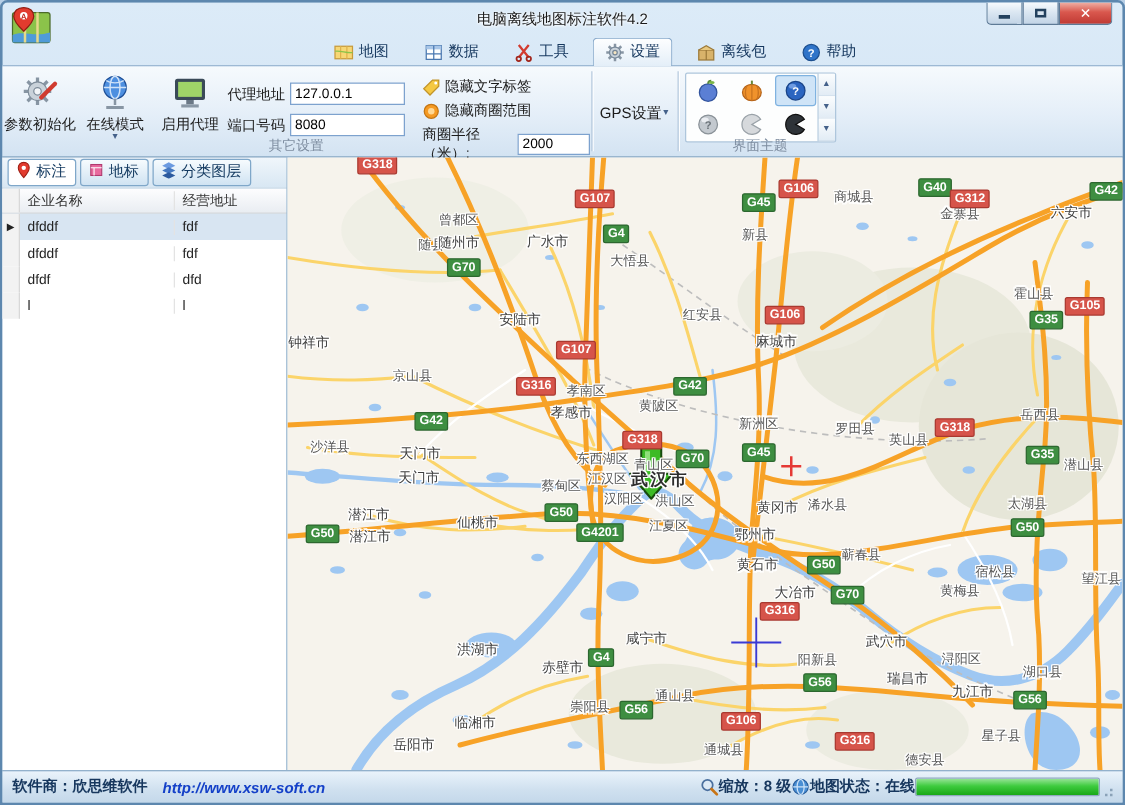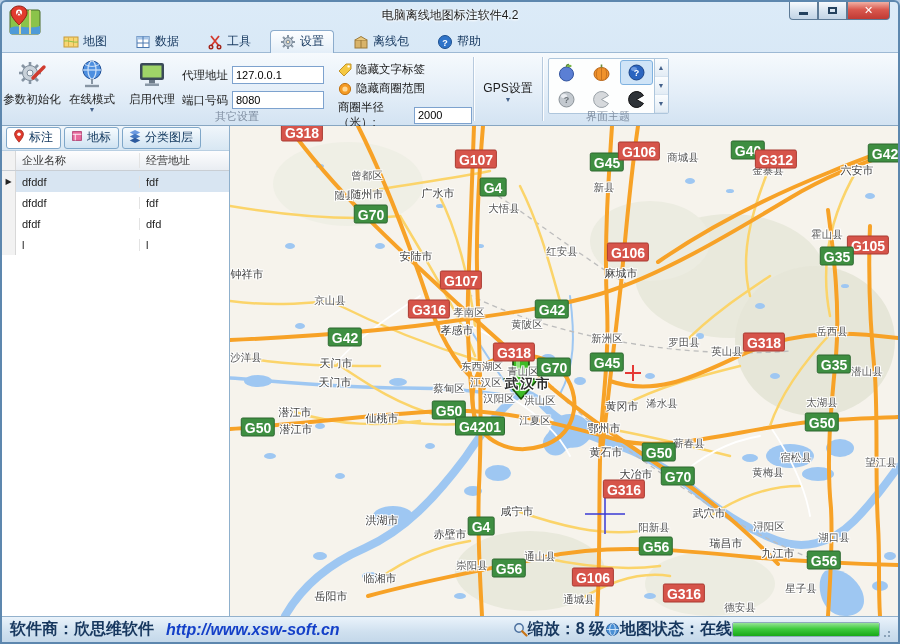--- a/index.html
+++ b/index.html
@@ -19,21 +19,21 @@
   .win-btn { width:29px; height:18px; border:1px solid #5d7a96; border-top:none;
     background:linear-gradient(#f7fafd,#dbe7f2 45%,#c2d4e6); display:flex; align-items:center;
     justify-content:center; color:#23415e; font-size:11px; }
   .win-btn.min { border-radius:0 0 0 4px; }
   .win-btn.close { width:43px; border-radius:0 0 4px 0;
     background:linear-gradient(#f0b0a4,#d9584e 45%,#c03a34); color:#fff; font-weight:bold; }
   .glyph-min { width:9px; height:3px; background:#23415e; margin-top:6px; }
   .glyph-max { width:9px; height:7px; border:2px solid #23415e; }
 
   
-  .tabrow { height:24px; display:flex; align-items:flex-end; padding-left:52px; gap:10px; flex:none; }
+  .tabrow { height:24px; display:flex; align-items:flex-end; padding-left:52px; gap:10px; flex:none;justify-content:center; }
   .rtab { display:flex; align-items:center; gap:4px; font-size:12px; color:#15375e;
     padding:2px 9px 3px 9px; border-radius:4px 4px 0 0; position:relative; top:1px; }
   .rtab.active { background:linear-gradient(#fdfeff,#eef5fb 60%,#e3eef8);
     border:1px solid #8caccc; border-bottom:none; z-index:2; }
   .ticon { width:16px; height:16px; display:inline-block; }
   .ticon svg { width:16px; height:16px; display:block; }
 
   
   .ribbon { height:74px; flex:none; display:flex; position:relative;
     border-top:1px solid #9db9d4; border-bottom:1px solid #87a6c2;
@@ -50,21 +50,21 @@
   .fieldcol { width:156px; display:flex; flex-direction:column; justify-content:flex-start;
     gap:7px; padding-top:10px; }
   .frow { display:flex; align-items:center; gap:4px; font-size:11.5px; color:#1c1c1c; }
   .frow input { width:92px; height:18px; border:1px solid #7da2ce; font-size:11px;
     padding:0 3px; background:#fff; font-family:inherit; }
   .togglecol { width:134px; display:flex; flex-direction:column; gap:4px; padding-top:6px; }
   .trow { display:flex; align-items:center; gap:4px; font-size:11.5px; color:#1c1c1c; }
   .trow svg { width:14px; height:14px; flex:none; }
   .radrow input { width:58px; height:17px; border:1px solid #7da2ce; font-size:11px; padding:0 3px; }
   .gpsgroup { width:66px; align-items:center; justify-content:center; flex-direction:column; }
-  .gpsbtn { display:flex; flex-direction:column; align-items:center; font-size:12px;
+  .gpsbtn { display:flex; flex-direction:row; align-items:center; font-size:12px;
     color:#1c1c1c; padding:6px 4px; border-radius:3px; }
   .themegroup { width:128px; flex-direction:column; align-items:center; }
   .gallery { display:flex; border:1px solid #aec6dc; background:#fdfefe; border-radius:2px;
     margin-top:2px; }
   .galgrid { display:grid; grid-template-columns:repeat(3,35px); grid-template-rows:27px 27px; }
   .galcell { display:flex; align-items:center; justify-content:center; border-radius:3px; margin:1px; }
   .galcell.sel { background:#cfe4f7; border:1px solid #7fb2e0; }
   .galcell svg { width:19px; height:19px; }
   .galscroll { width:14px; border-left:1px solid #aec6dc; display:flex; flex-direction:column; }
   .gsbtn { flex:1; display:flex; align-items:center; justify-content:center; font-size:7px;
@@ -95,31 +95,31 @@
   
   .map { flex:1; position:relative; overflow:hidden; background:#f6f3ec; }
   .map-svg { position:absolute; left:0; top:0; }
   .mlabel { position:absolute; transform:translate(-50%,-50%); white-space:nowrap; z-index:3;
     pointer-events:none;
     text-shadow:-1px 0 #fff,1px 0 #fff,0 -1px #fff,0 1px #fff,-1px -1px #fff,1px 1px #fff,1px -1px #fff,-1px 1px #fff; }
   .mlabel.big  { font-size:13.5px; font-weight:bold; color:#2e2e2e; letter-spacing:2px; }
   .mlabel.city { font-size:11px; color:#404040; }
   .mlabel.dist { font-size:10.5px; color:#565656; }
   .shield { position:absolute; transform:translate(-50%,-50%); z-index:4; color:#fff;
-    font-size:14px; font-weight:bold; line-height:1; padding:1.5px 3px; border-radius:2px;
+    font-size:10px; font-weight:bold; line-height:1; padding:1.5px 3px; border-radius:2px;
     pointer-events:none; }
   .shield.green { background:#3e8e41; border:1px solid #2c672f; }
   .shield.red   { background:#d6544a; border:1px solid #a93930; }
   .copyright { position:absolute; left:3px; bottom:5px; font-size:9px; color:#3c3c6e; z-index:5;
     text-shadow:0 0 2px #fff; }
 
   
   .statusbar { height:26px; flex:none; display:flex; align-items:center; padding:0 8px; gap:6px;
     border-top:1px solid #93b1cc; background:linear-gradient(#eaf3fb,#cfe0ef 60%,#c4d8ea);
-    font-size:16px; font-weight:bold; color:#17375e; }
+    font-size:12px; font-weight:bold; color:#17375e; }
   .vendor { white-space:nowrap; }
   .url { font-style:italic; color:#1440c8; margin-left:6px; }
   .sb-right { margin-left:auto; display:flex; align-items:center; gap:0; }
   .sb-ic svg { width:15px; height:15px; display:block; }
   .progress { width:148px; height:15px; border:1px solid #8fa8bf; background:#e6eef5;
     border-radius:2px; overflow:hidden; }
   .progress .fill { width:100%; height:100%;
     background:linear-gradient(#96e496,#3ecb3e 45%,#18a818); }
   .grip { width:10px; height:14px; position:relative; }
   .grip i { position:absolute; width:2px; height:2px; background:#8aa2b8; }
@@ -547,21 +547,21 @@
       </svg>
       <div id="map-labels">
           <span class="mlabel dist" style="left: 115px; top: 70px;">随县</span>
           <span class="mlabel dist" style="left: 137px; top: 50px;">曾都区</span>
           <span class="mlabel city" style="left: 137px; top: 68px;">随州市</span>
           <span class="mlabel city" style="left: 208px; top: 67px;">广水市</span>
           <span class="mlabel dist" style="left: 274px; top: 83px;">大悟县</span>
           <span class="mlabel city" style="left: 186px; top: 130px;">安陆市</span>
           <span class="mlabel city" style="left: 17px; top: 148px;">钟祥市</span>
           <span class="mlabel dist" style="left: 100px; top: 175px;">京山县</span>
-          <span class="mlabel dist" style="left: 16px; top: 232px;">沙洋县</span>
+          <span class="mlabel dist" style="left: 34px; top: 232px;">沙洋县</span>
           <span class="mlabel city" style="left: 106px; top: 237px;">天门市</span>
           <span class="mlabel city" style="left: 105px; top: 256px;">天门市</span>
           <span class="mlabel city" style="left: 65px; top: 286px;">潜江市</span>
           <span class="mlabel city" style="left: 66px; top: 303px;">潜江市</span>
           <span class="mlabel city" style="left: 152px; top: 292px;">仙桃市</span>
           <span class="mlabel city" style="left: 152px; top: 394px;">洪湖市</span>
           <span class="mlabel city" style="left: 150px; top: 452px;">临湘市</span>
           <span class="mlabel city" style="left: 101px; top: 470px;">岳阳市</span>
           <span class="mlabel city" style="left: 220px; top: 408px;">赤壁市</span>
           <span class="mlabel city" style="left: 287px; top: 385px;">咸宁市</span>

